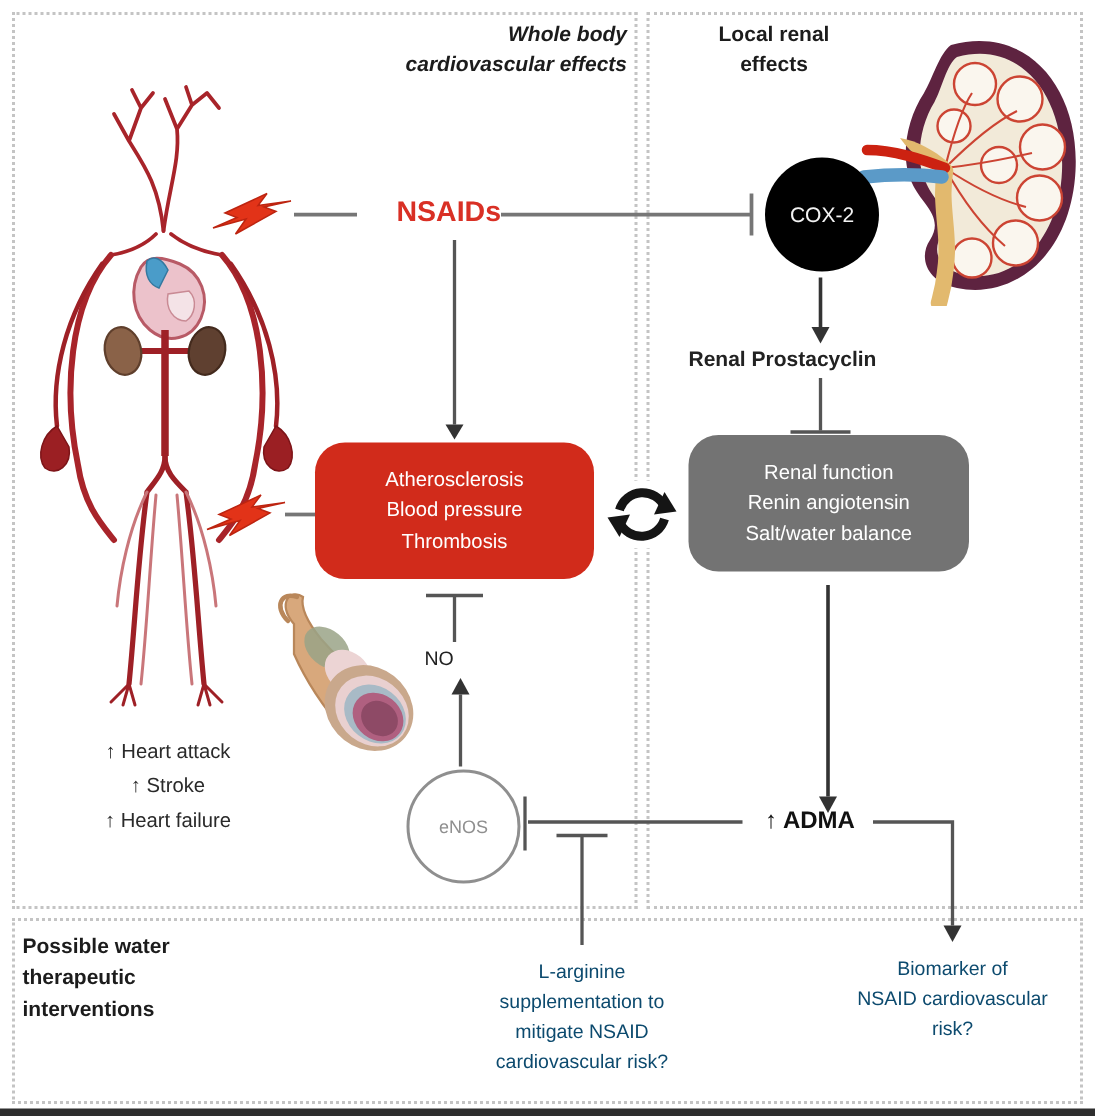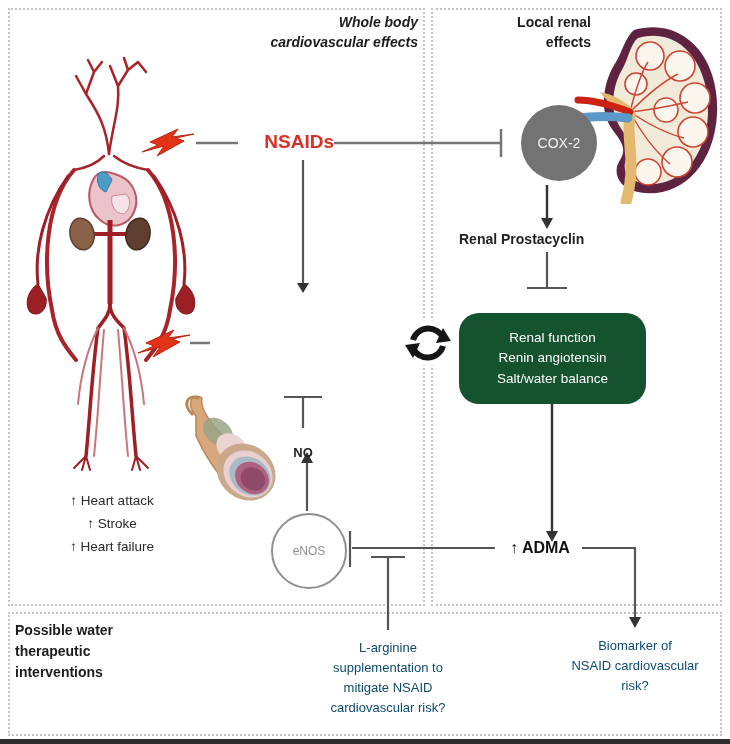--- a/index.html
+++ b/index.html
@@ -169,46 +169,51 @@
       <polygon points="39,9 47,22 32,24" fill="#151515"></polygon>
       <path d="M39,27 A16,16 0 0 1 9,29" stroke="#151515" stroke-width="6" fill="none"></path>
       <polygon points="9,39 1,26 16,24" fill="#151515"></polygon>
     </svg>
   </div>
 
   <div class="abs hdr" style="left:200px;top:13px;width:218px;text-align:right;font-style:italic;">
     <span class="line">Whole body</span>
     <span class="line">cardiovascular effects</span>
   </div>
-  <div class="abs hdr" style="left:441px;top:13px;width:150px;text-align:right;">
+  <div class="abs hdr" style="left:441px;top:13px;width:150px;text-align:center;">
     <span class="line">Local renal</span>
     <span class="line">effects</span>
   </div>
   <div class="abs hdr" style="left:15px;top:620px;width:180px;line-height:1.5;">
     <span class="line">Possible water</span>
     <span class="line">therapeutic</span>
     <span class="line">interventions</span>
   </div>
 
   <div class="abs nowrap" style="left: 238px; top: 131px; width: 96px; text-align: right; font-size: 19px; font-weight: bold; color: rgb(217, 48, 37);">NSAIDs</div>
 
-  <div class="circlenode" style="left: 521px; top: 105px; width: 76px; height: 76px; font-size: 14px; background: #737373; color: rgb(242, 242, 242);">
+  <div class="circlenode" style="left: 510px; top: 105px; width: 76px; height: 76px; font-size: 14px; background: #000000; color: rgb(242, 242, 242);">
     <span>COX-2</span>
   </div>
 
   <div class="abs nowrap" style="left:459px;top:231px;width:176px;text-align:left;font-size:14px;font-weight:bold;color:#222;">Renal Prostacyclin</div>
 
-
-  <div class="roundbox" style="left: 459px; top: 313px; width: 187px; height: 91px; background: #14532d;">
+  <div class="roundbox" style="left: 210px; top: 295px; width: 186px; height: 91px; background: rgb(209, 43, 27);">
+    <span>Atherosclerosis</span>
+    <span>Blood pressure</span>
+    <span>Thrombosis</span>
+  </div>
+
+  <div class="roundbox" style="left: 459px; top: 290px; width: 187px; height: 91px; background: #737373;">
     <span>Renal function</span>
     <span>Renin angiotensin</span>
     <span>Salt/water balance</span>
   </div>
 
-  <div class="abs" style="left:283px;top:445px;width:40px;text-align:center;font-size:13px;font-weight:bold;color:#222;">NO</div>
+  <div class="abs" style="left:283px;top:431px;width:40px;font-size:13px;font-weight:normal;color:#222;">NO</div>
 
   <div class="circlenode" style="left:271px;top:513px;width:72px;height:72px;background:#ffffff;border:2px solid #8f8f8f;font-size:12px;">
     <span style="color: rgb(143, 143, 143);">eNOS</span>
   </div>
 
   <div class="abs nowrap" style="left:497px;top:539px;width:86px;text-align:center;font-size:16px;font-weight:bold;color:#111;">↑ ADMA</div>
 
   <div class="abs" style="left:34px;top:490px;width:156px;text-align:center;font-size:13.5px;color:#2a2a2a;line-height:1.7;">
     <span class="line">↑ Heart attack</span>
     <span class="line">↑ Stroke</span>

